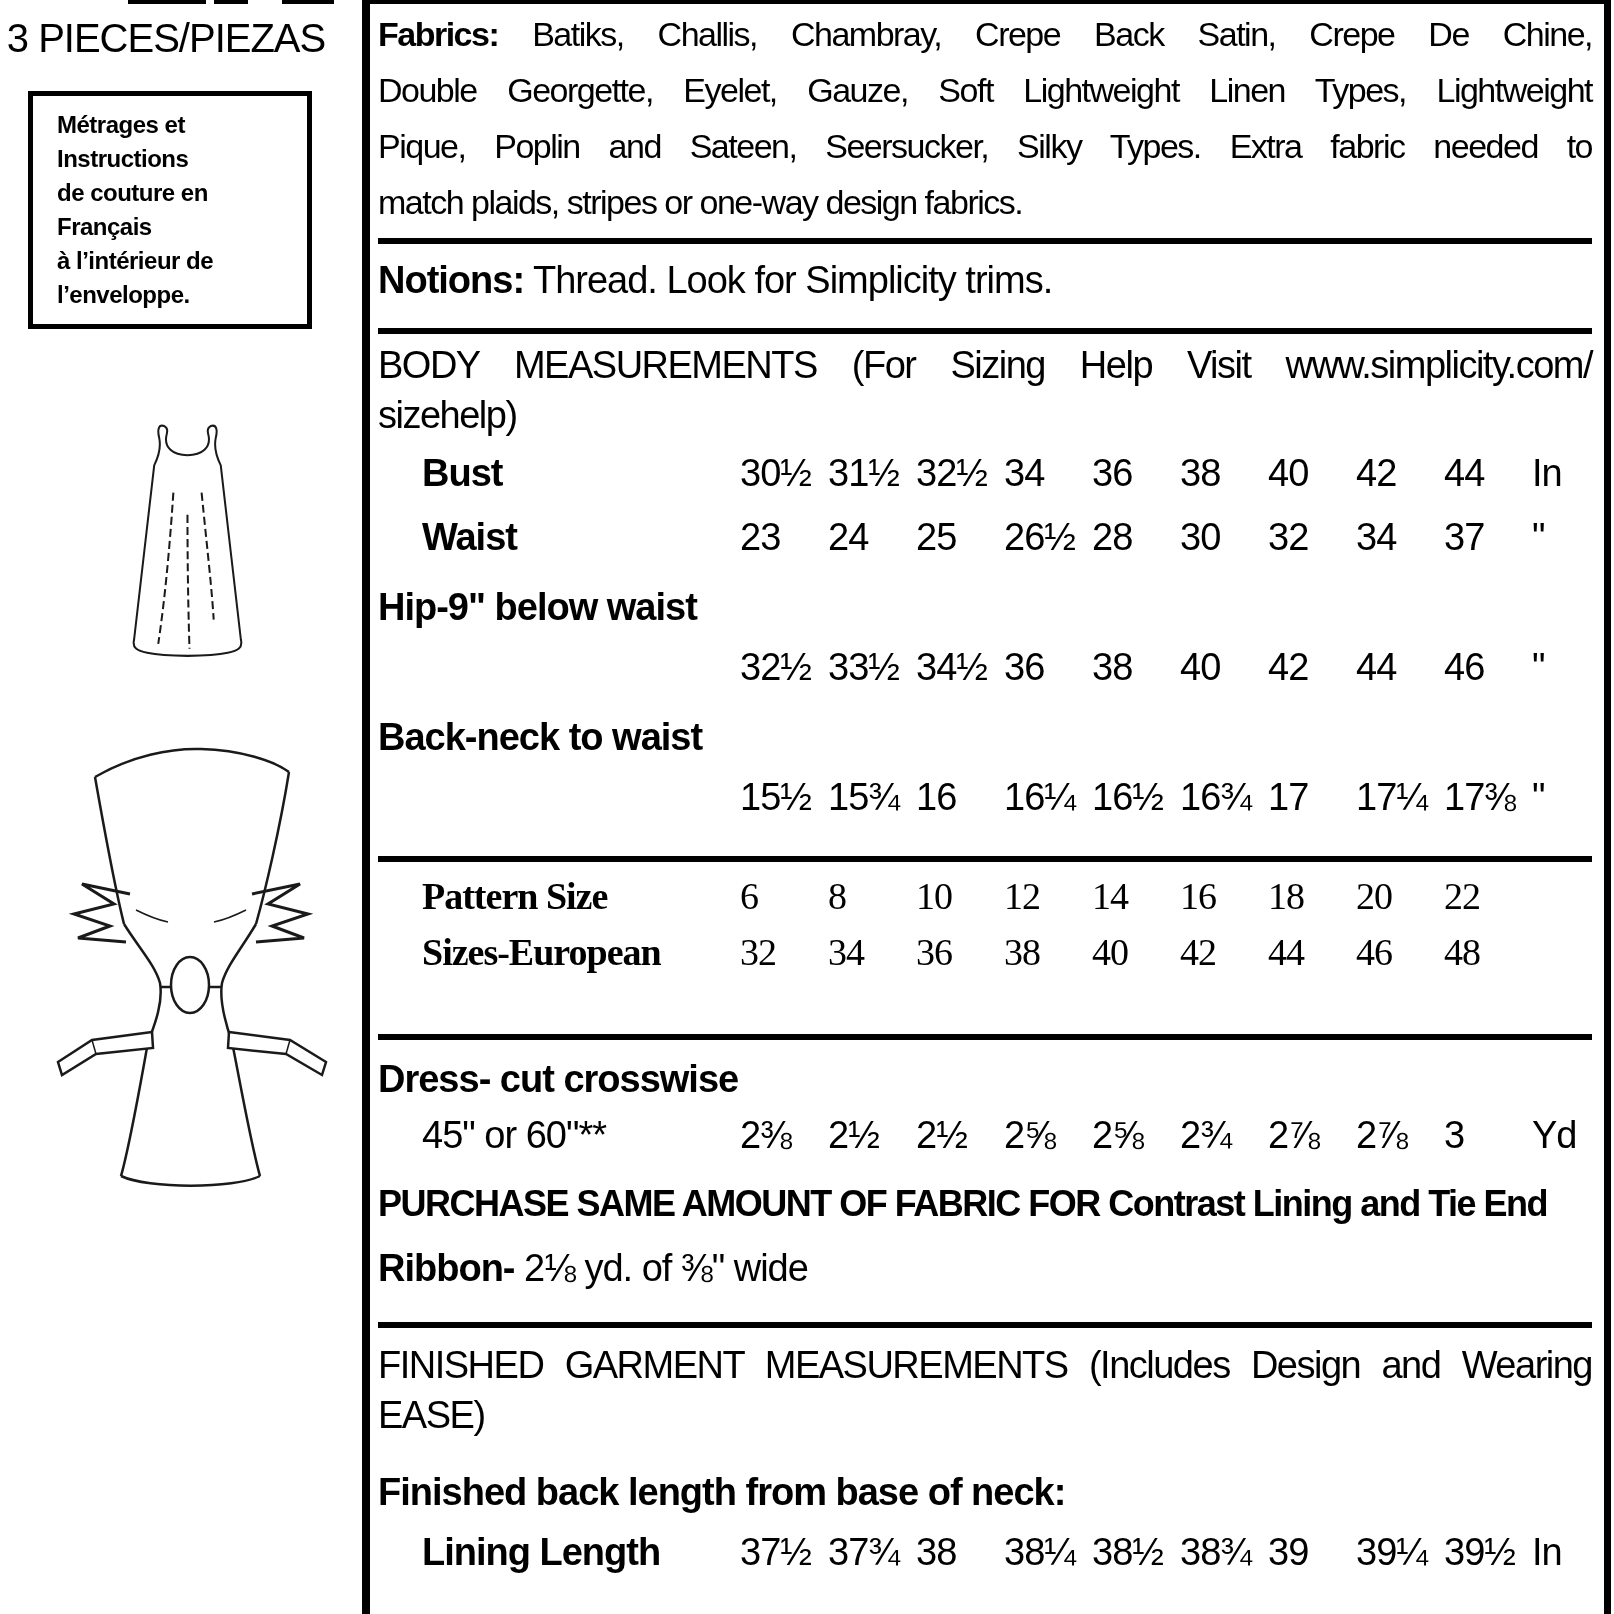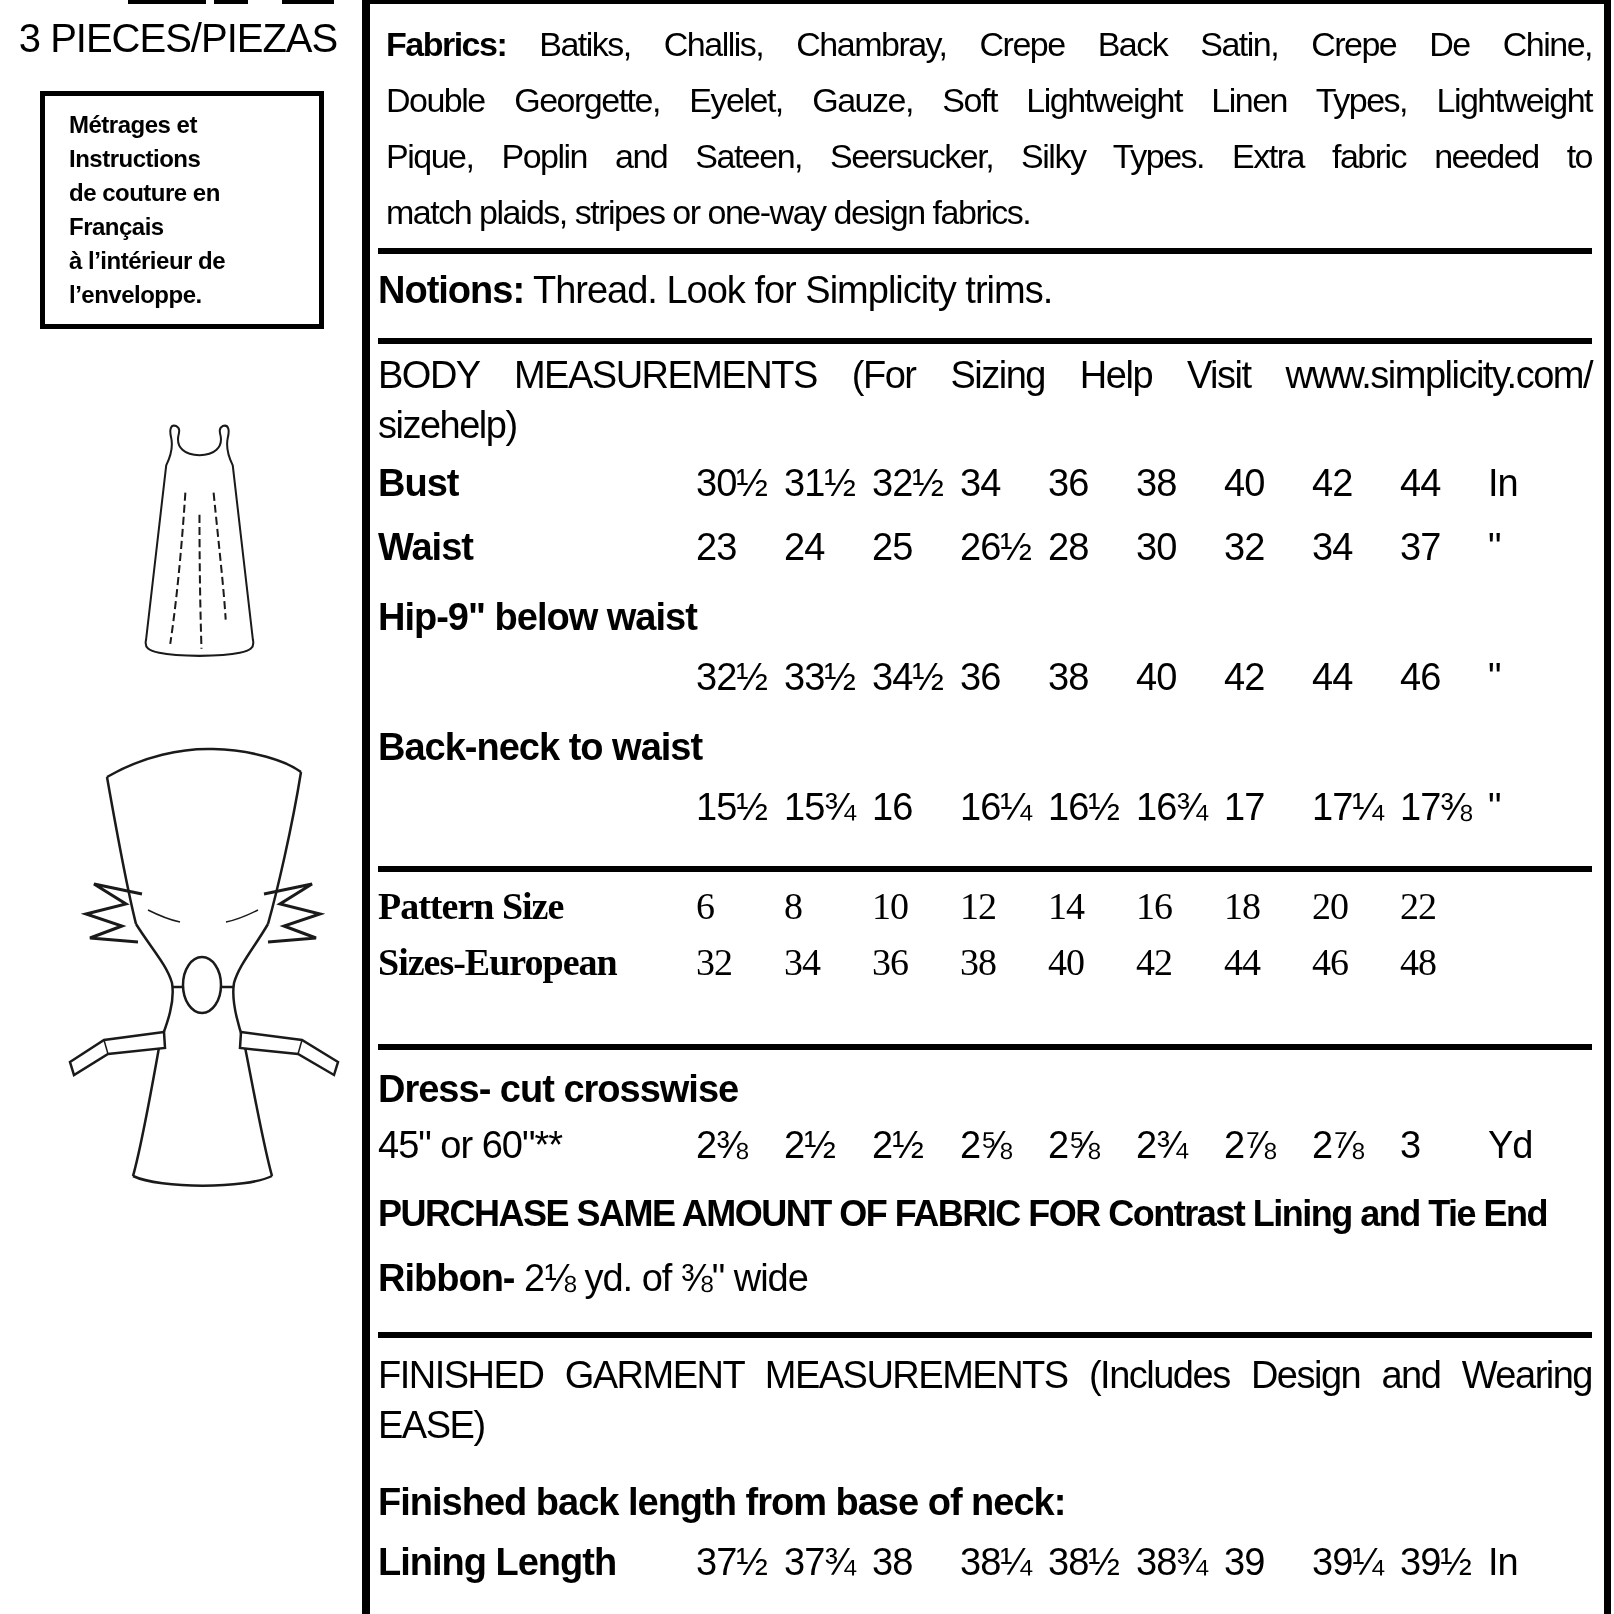--- a/index.html
+++ b/index.html
@@ -1,38 +1,38 @@
 <!DOCTYPE html>
 <html><head>
 <meta charset="utf-8">
 <style>
   html,body{margin:0;padding:0;background:#888;}
   .page{position:relative;width:1614px;height:1614px;background:#ffffff;
         font-family:"Liberation Sans",sans-serif;color:#000;overflow:hidden;}
   .mark{position:absolute;background:#000;}
   
-  .left{position:absolute;left:12px;top:0;width:332px;height:1614px;}
+  .left{position:absolute;left:0;top:0;width:332px;height:1614px;}
   .pieces{margin-top:16px;text-align:center;font-size:40px;letter-spacing:-1px;white-space:nowrap;}
   .french{margin:30px 20px 0 28px;border:5px solid #000;padding:12px 24px;
           font-weight:bold;font-size:24px;line-height:34px;letter-spacing:-0.5px;}
   .illus{position:absolute;}
   
   .divider{position:absolute;left:362px;top:0;width:8px;height:1614px;background:#000;}
   .rborder{position:absolute;left:1604px;top:0;width:7px;height:1614px;background:#000;}
   .toprule{position:absolute;left:370px;top:0;width:1234px;height:4px;background:#000;}
   
   .right{position:absolute;left:378px;top:0;width:1214px;height:1614px;
          font-size:38px;letter-spacing:-1px;}
   .rule{border:none;border-top:6px solid #000;margin:0;width:100%;}
   .just{text-align:justify;text-align-last:justify;}
-  .fab{font-size:34px;line-height:56px;letter-spacing:-1.5px;padding-top:16px;margin-left:8px;}
+  .fab{font-size:34px;line-height:56px;letter-spacing:-1.5px;padding-top:6px;}
   .notions{margin-top:12px;line-height:48px;}
   .bighead{font-weight:normal;line-height:50px;letter-spacing:-1.5px;}
   .mrow{display:grid;grid-template-columns:318px repeat(9,88px) 1fr;
-        align-items:baseline;height:50px;}
+        align-items:baseline;height:50px;margin-left:44px;}
   .mrow .lbl{font-weight:bold;white-space:nowrap;}
   .mrow.plain .lbl{font-weight:normal;}
   .v{white-space:nowrap;}
   .rowlabel{font-weight:bold;line-height:46px;}
   .sizerow{height:48px;font-family:Liberation Serif, serif;}
   .purchase{font-weight:bold;font-size:36px;line-height:48px;letter-spacing:-1.5px;white-space:nowrap;}
   .ribbon{line-height:48px;}
   .sub{font-weight:bold;line-height:46px;}
   b{font-weight:bold;}
   svg{display:block;}

